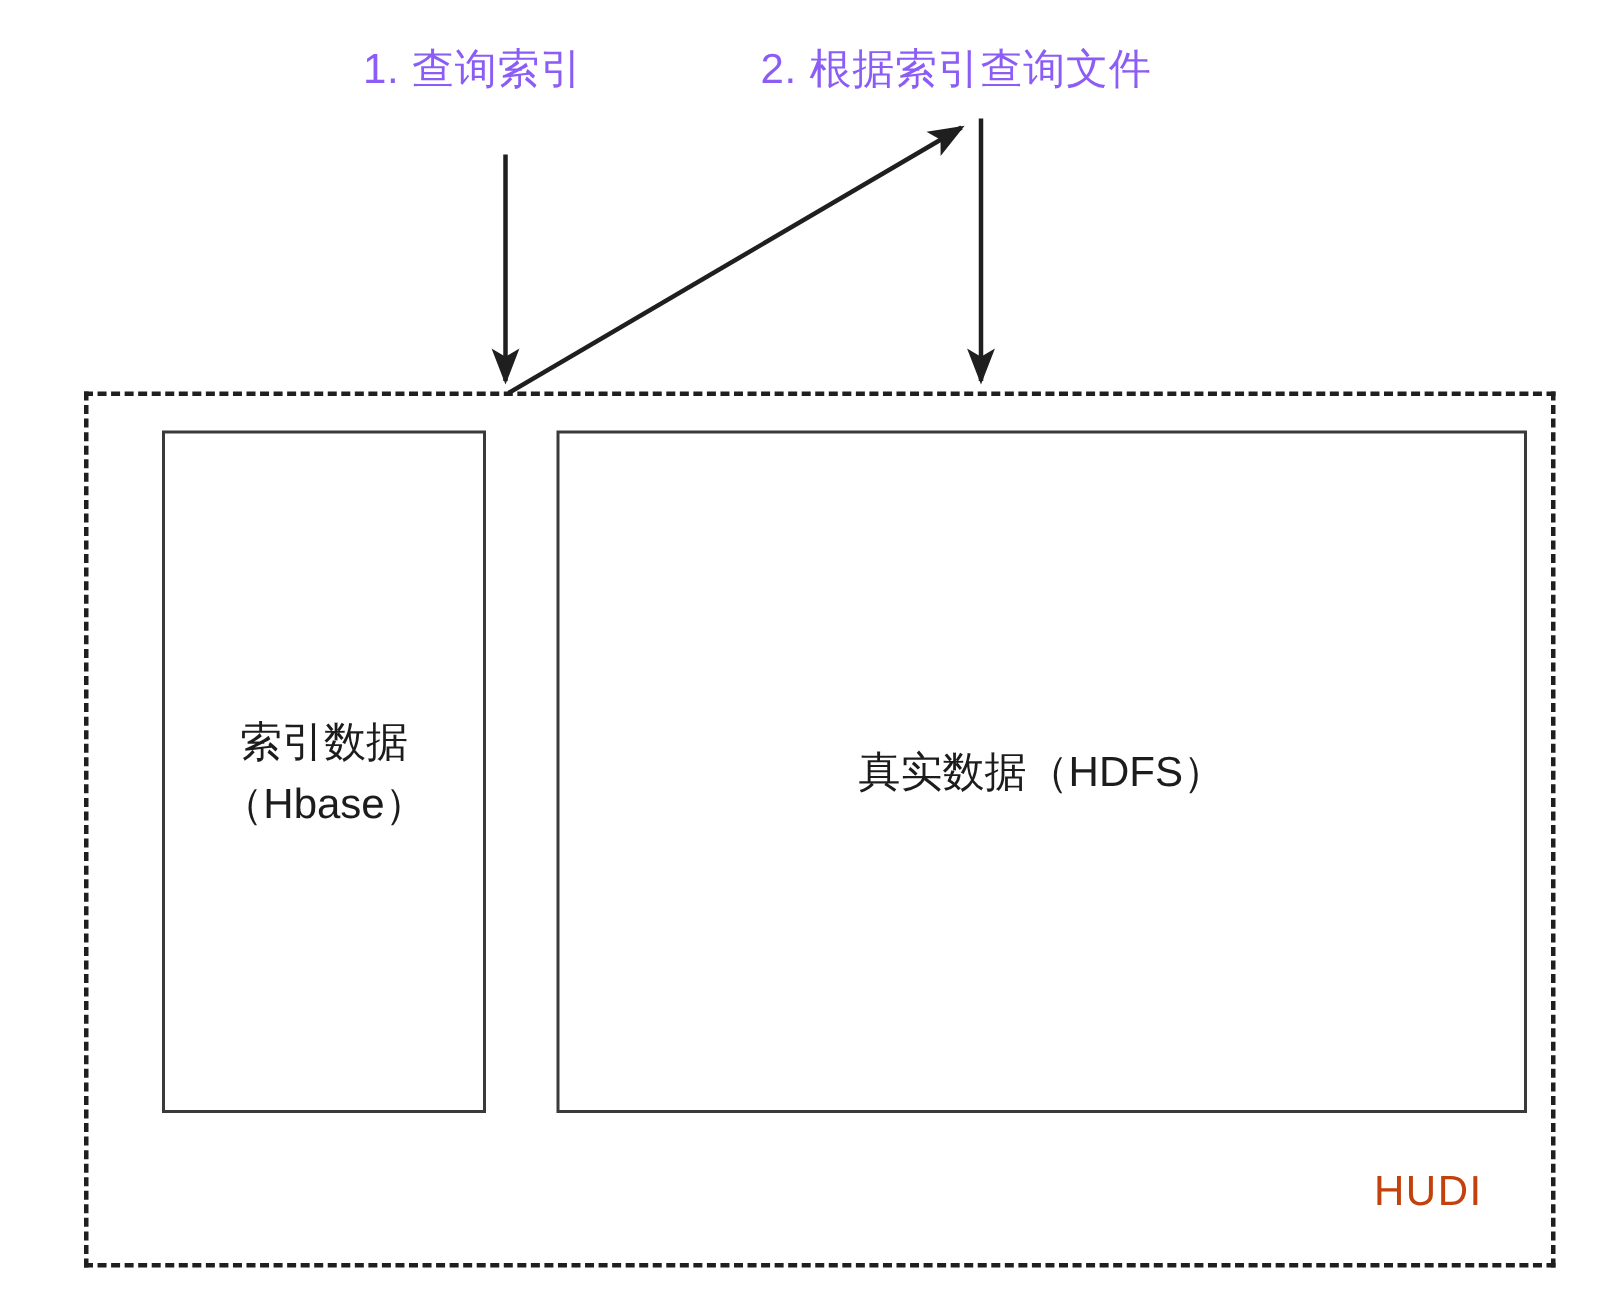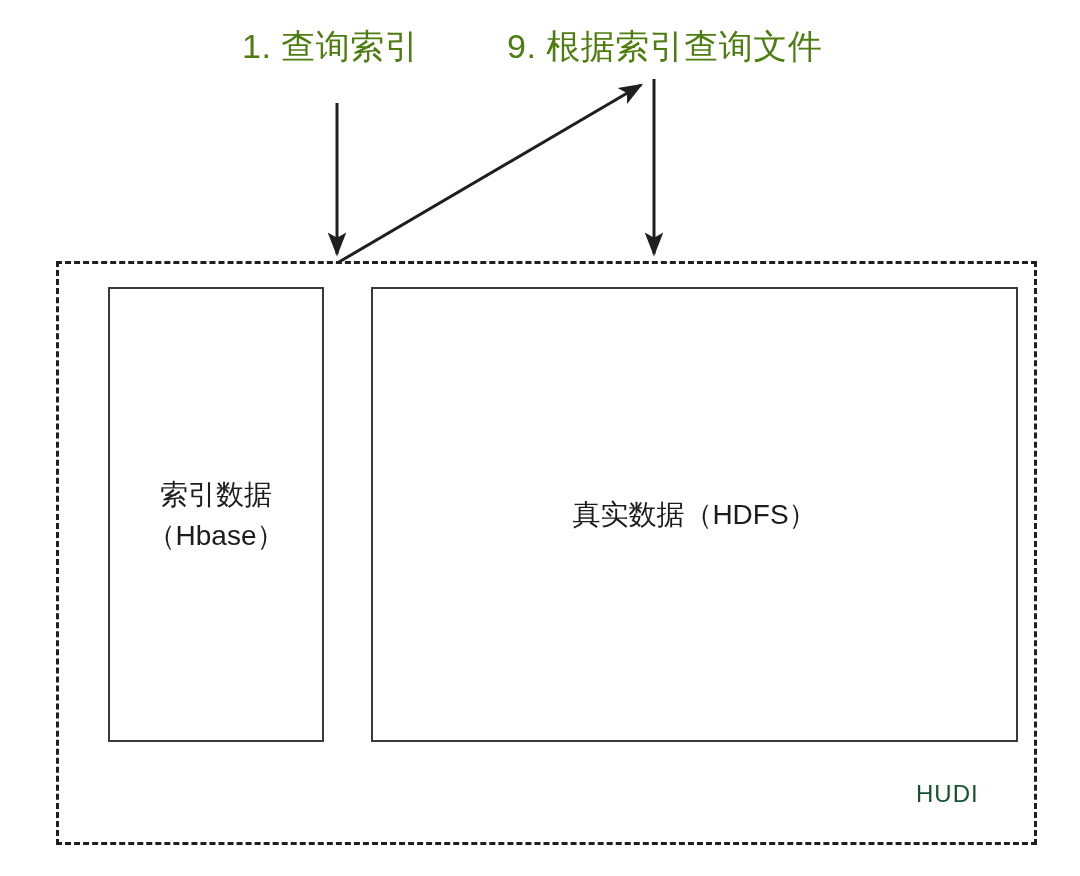--- a/index.html
+++ b/index.html
@@ -21,45 +21,45 @@
   }
   .svg-layer {
     position: absolute;
     left: 0;
     top: 0;
     width: 1080px;
     height: 876px;
   }
   .label-top {
     position: absolute;
-    font-size: 34px;
+    font-size: 28px;
     line-height: 32px;
     letter-spacing: 0.5px;
-    color: #4d7c0f;
+    color: #8b5cf6;
     white-space: nowrap;
   }
   #label-step-1 { left: 242px; top: 30px; }
   #label-step-2 { left: 507px; top: 30px; }
 
   .container-box {
     position: absolute;
     left: 56px;
     top: 261px;
     width: 981px;
     height: 584px;
     border: 3px dashed #1f1f1f;
     box-sizing: border-box;
   }
   .container-label {
     position: absolute;
     left: 916px;
     top: 778px;
-    font-size: 24px;
+    font-size: 28px;
     line-height: 32px;
-    color: #14532d;
+    color: #c2410c;
     letter-spacing: 1px;
     white-space: nowrap;
   }
 
   .inner-box {
     position: absolute;
     box-sizing: border-box;
     border: 2px solid #3a3a3a;
     background: #ffffff;
     display: flex;
@@ -86,21 +86,21 @@
     white-space: pre-line;
   }
 </style>
 </head>
 <body>
 
 <div id="canvas">
 
   <div class="label-top" id="label-step-1">1. 查询索引</div>
 
-  <div class="label-top" id="label-step-2">9. 根据索引查询文件</div>
+  <div class="label-top" id="label-step-2">2. 根据索引查询文件</div>
 
   <svg class="svg-layer" viewBox="0 0 1080 876">
     <defs>
       <marker id="arrowhead" markerWidth="9" markerHeight="9" refX="7.4" refY="3.4" orient="auto" markerUnits="strokeWidth">
         <path d="M0.2,0.3 L8.2,3.4 L0.2,6.5 L2.0,3.4 Z" fill="#1f1f1f"></path>
       </marker>
     </defs>
 
     <line x1="337" y1="103" x2="337" y2="254" stroke="#1f1f1f" stroke-width="3" marker-end="url(#arrowhead)"></line>
 

